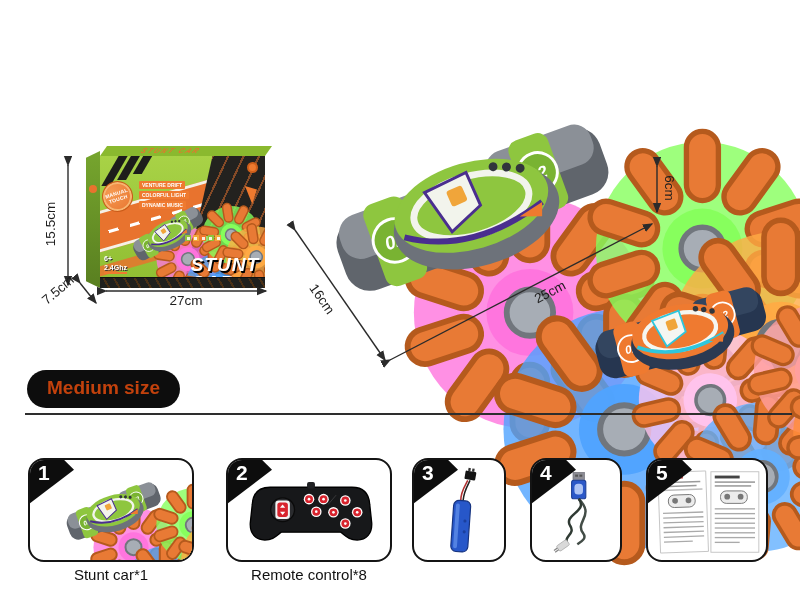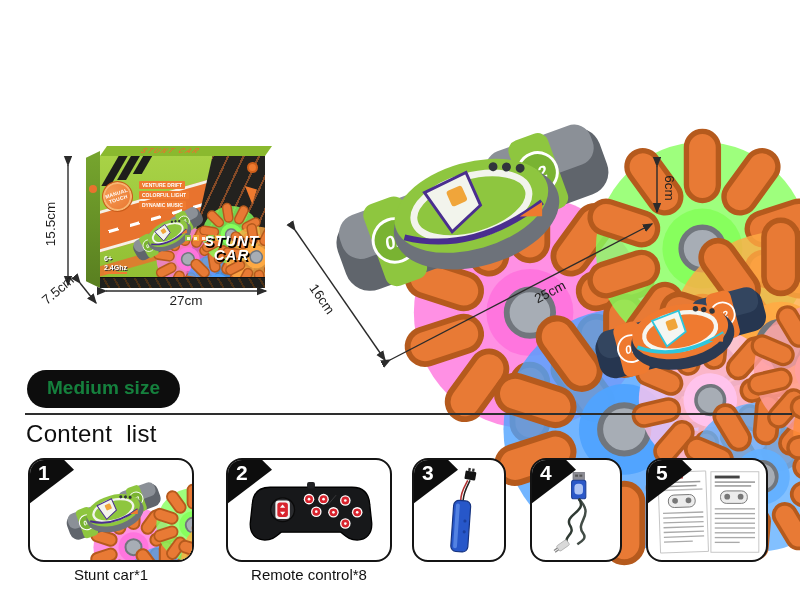--- a/index.html
+++ b/index.html
@@ -50,43 +50,43 @@
   .badge-mt span{font-size:5px;font-weight:bold;color:#fff;line-height:1.15;letter-spacing:.3px;}
   .features{position:absolute;left:39px;top:25px;display:flex;flex-direction:column;gap:2px;}
   .features span{background:#ef7a30;color:#fff;font-size:5px;font-weight:bold;
                  padding:1px 3px;border-radius:1px;white-space:nowrap;width:max-content;}
   .logo-dot{position:absolute;right:7px;top:6px;width:11px;height:11px;border-radius:50%;
             background:#ef7a2f;border:2px solid #d05f1a;}
   .cn-squares{position:absolute;right:44px;top:79px;display:flex;gap:1.5px;}
   .cn-squares i{width:6px;height:6px;display:block;position:relative;}
   .cn-squares i::after{content:"";position:absolute;left:1.5px;top:1.5px;width:3px;height:3px;
                        background:rgba(255,255,255,.85);}
-  .box-title{position:absolute;right:6px;top:78px;text-align:center;color:#fff;
-             font-style:italic;font-weight:900;font-size:15px;line-height:.95;
+  .box-title{position:absolute;right:6px;top:100px;text-align:left;color:#fff;
+             font-style:italic;font-weight:900;font-size:19px;line-height:.95;
              letter-spacing:1px;text-shadow:1.5px 1.5px 0 #000;}
   .box-age{position:absolute;left:4px;top:98px;color:#fff;font-size:7px;font-weight:bold;
            text-shadow:1px 1px 0 #333;line-height:1.3;}
   .box-age .freq{border-bottom:2px solid #ef7a2f;display:inline-block;}
   .box-bottom{position:absolute;left:0;bottom:0;width:100%;height:11px;background:#20201e;
               border-top:1px solid #111;
               background-image:repeating-linear-gradient(60deg,transparent 0 7px,#4a3016 7px 9px);}
 
   
   .palette-green{--pod:#8b9097;--podD:#60656c;--band:#8ec63f;--numBg:#79b332;--body:#8ec63f;
                  --stripe:#f2f4ec;--accent:#4a2e8f;--skirt:#6d727a;
                  --w1:#ff74dd;--w2:#4fa3ff;--w3:#86ff5c;--w4:#ffab45;}
   .palette-orange{--pod:#33455f;--podD:#263650;--band:#ef7a30;--numBg:#ef7a30;--body:#ef7a30;
                   --stripe:#f5f6f1;--accent:#2fc6dc;--skirt:#2c3a52;
                   --w1:#ffc4ee;--w2:#63b0ff;--w3:#ff9f9f;--w4:#ff8c3a;}
   svg.car{position:absolute;overflow:visible;}
   .car-num{font-family:"Liberation Sans",sans-serif;font-weight:bold;font-style:italic;
            fill:#ffffff;text-anchor:middle;}
 
   
-  .size-badge{left:27px;top:370px;background:#0d0d0d;color:#15803d;font-weight:bold;
+  .size-badge{left:27px;top:370px;background:#0d0d0d;color:#c2410c;font-weight:bold;
               font-size:19px;padding:7px 20px 9px;border-radius:19px;}
   .divider{left:25px;top:413px;width:767px;height:2px;background:#2e2e2e;}
   .section-title{left:26px;top:420px;font-size:24px;font-weight:500;color:#0f0f0f;
                  word-spacing:7px;letter-spacing:.3px;}
   .card{position:absolute;top:458px;height:104px;background:#fff;border:2px solid #141414;
         border-radius:16px;overflow:hidden;}
   .corner{position:absolute;left:-1px;top:-1px;width:45px;height:45px;background:#0d0d0d;
           clip-path:polygon(0 0,76% 0,100% 24%,0 100%);}
   .corner span{position:absolute;left:9px;top:2px;color:#fff;font-size:21px;font-weight:bold;}
   .card svg{position:absolute;}
@@ -228,21 +228,20 @@
 
   <span class="dim-label r-90" style="left:50px;top:224px">15.5cm</span>
   <span class="dim-label r-40" style="left:58px;top:290px">7.5cm</span>
   <span class="dim-label" style="left:186px;top:300px">27cm</span>
   <span class="dim-label r55" style="left:322px;top:299px">16cm</span>
   <span class="dim-label r-27" style="left:550px;top:292px">25cm</span>
   <span class="dim-label r90" style="left:669px;top:188px">6cm</span>
 
   <div class="abs size-badge">Medium size</div>
   <div class="abs divider"></div>
-  <div class="abs section-title">Content list</div>
 
   <div class="card" style="left:28px;width:166px">
     <svg class="palette-green" viewBox="0 0 380 270" style="left:8px;top:8px;width:150px;height:92px;overflow:visible">
         <use href="#car-proto"></use>
       </svg>
     <div class="corner">
       <span>1</span>
     </div>
   </div>
 

